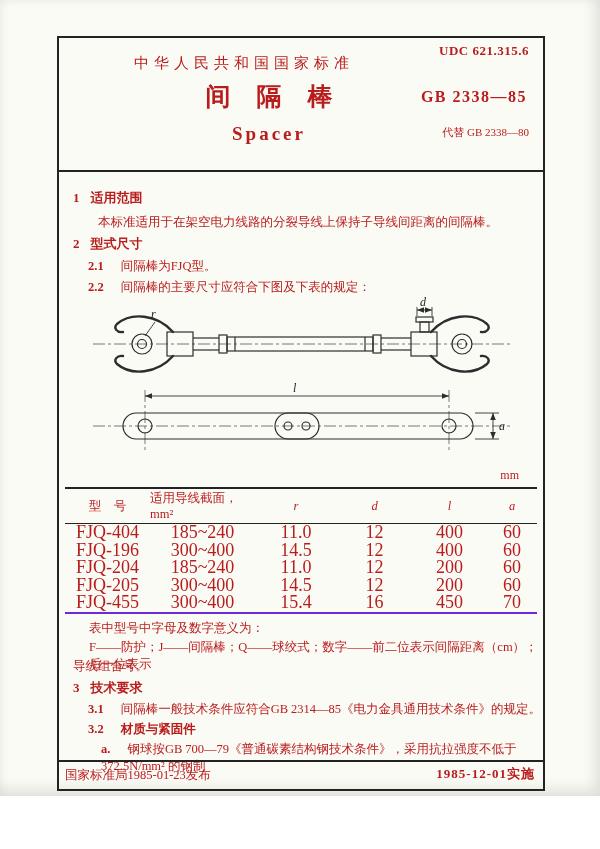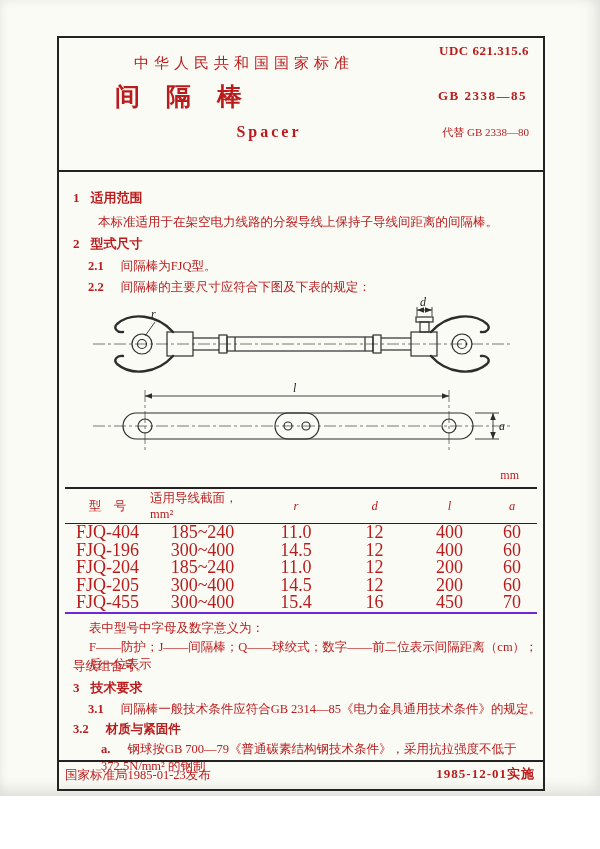--- a/index.html
+++ b/index.html
@@ -11,40 +11,40 @@
   }
   .frame{
     position:absolute;left:57px;top:36px;width:484px;height:751px;
     border:2px solid #232323;
   }
   
   .hdr-org{position:absolute;top:16px;left:10px;width:350px;text-align:center;
     font-size:15px;letter-spacing:5px;}
   .hdr-udc{position:absolute;top:5px;right:14px;font-size:13px;font-weight:bold;letter-spacing:.5px;}
   .hdr-title{position:absolute;top:42px;left:30px;width:360px;box-sizing:border-box;
-    font-size:25px;font-weight:bold;letter-spacing:26px;padding-left:26px;}
-  .hdr-stdno{position:absolute;top:50px;right:16px;font-size:13px;font-weight:bold;letter-spacing:1.5px;}
+    text-align:center;font-size:25px;font-weight:bold;letter-spacing:26px;padding-left:26px;}
+  .hdr-stdno{position:absolute;top:50px;right:16px;font-size:16px;font-weight:bold;letter-spacing:1.5px;}
   .hdr-en{position:absolute;top:85px;left:30px;width:360px;text-align:center;
-    font-size:16px;font-weight:600;letter-spacing:3px;}
+    font-size:19px;font-weight:600;letter-spacing:3px;}
   .hdr-replaces{position:absolute;top:87px;right:14px;font-size:11px;}
   .hdr-rule{position:absolute;top:132px;left:0;right:0;border-top:2px solid #232323;}
   
   .h{position:absolute;font-size:13px;font-weight:bold;}
   .h .num{margin-right:11px;}
   #sec1{top:151px;left:14px;}
   #sec2{top:197px;left:14px;}
   #sec3{top:641px;left:14px;}
   .para{position:absolute;font-size:12.5px;line-height:1.5;}
   #c1text{top:175px;left:14px;right:18px;text-indent:2em;}
   .clause{position:absolute;font-size:12.5px;}
   .clause .num{font-weight:bold;margin-right:17px;}
   #c21{top:220px;left:29px;}
   #c22{top:241px;left:29px;}
   #c31{top:663px;left:29px;}
-  #c32{top:683px;left:14px;text-align:right;}
+  #c32{top:683px;left:29px;text-align:right;}
   #c32 .txt{font-weight:bold;}
   #ca{top:703px;left:42px;}
   
   #drawing{position:absolute;top:258px;left:28px;}
   .ln{stroke:#2d2d2d;fill:none;stroke-width:1.2;}
   .thkf{stroke:#2d2d2d;fill:none;stroke-width:2.4;stroke-linecap:round;}
   .cl{stroke:#555;stroke-width:.8;stroke-dasharray:12 3 3 3;fill:none;}
   .dim{stroke:#2d2d2d;stroke-width:.9;fill:none;}
   .dtxt{font-family:"Liberation Serif",serif;font-style:italic;font-size:12px;fill:#1e1e1e;}
   #mmlabel{position:absolute;top:430px;right:24px;font-size:12px;}

